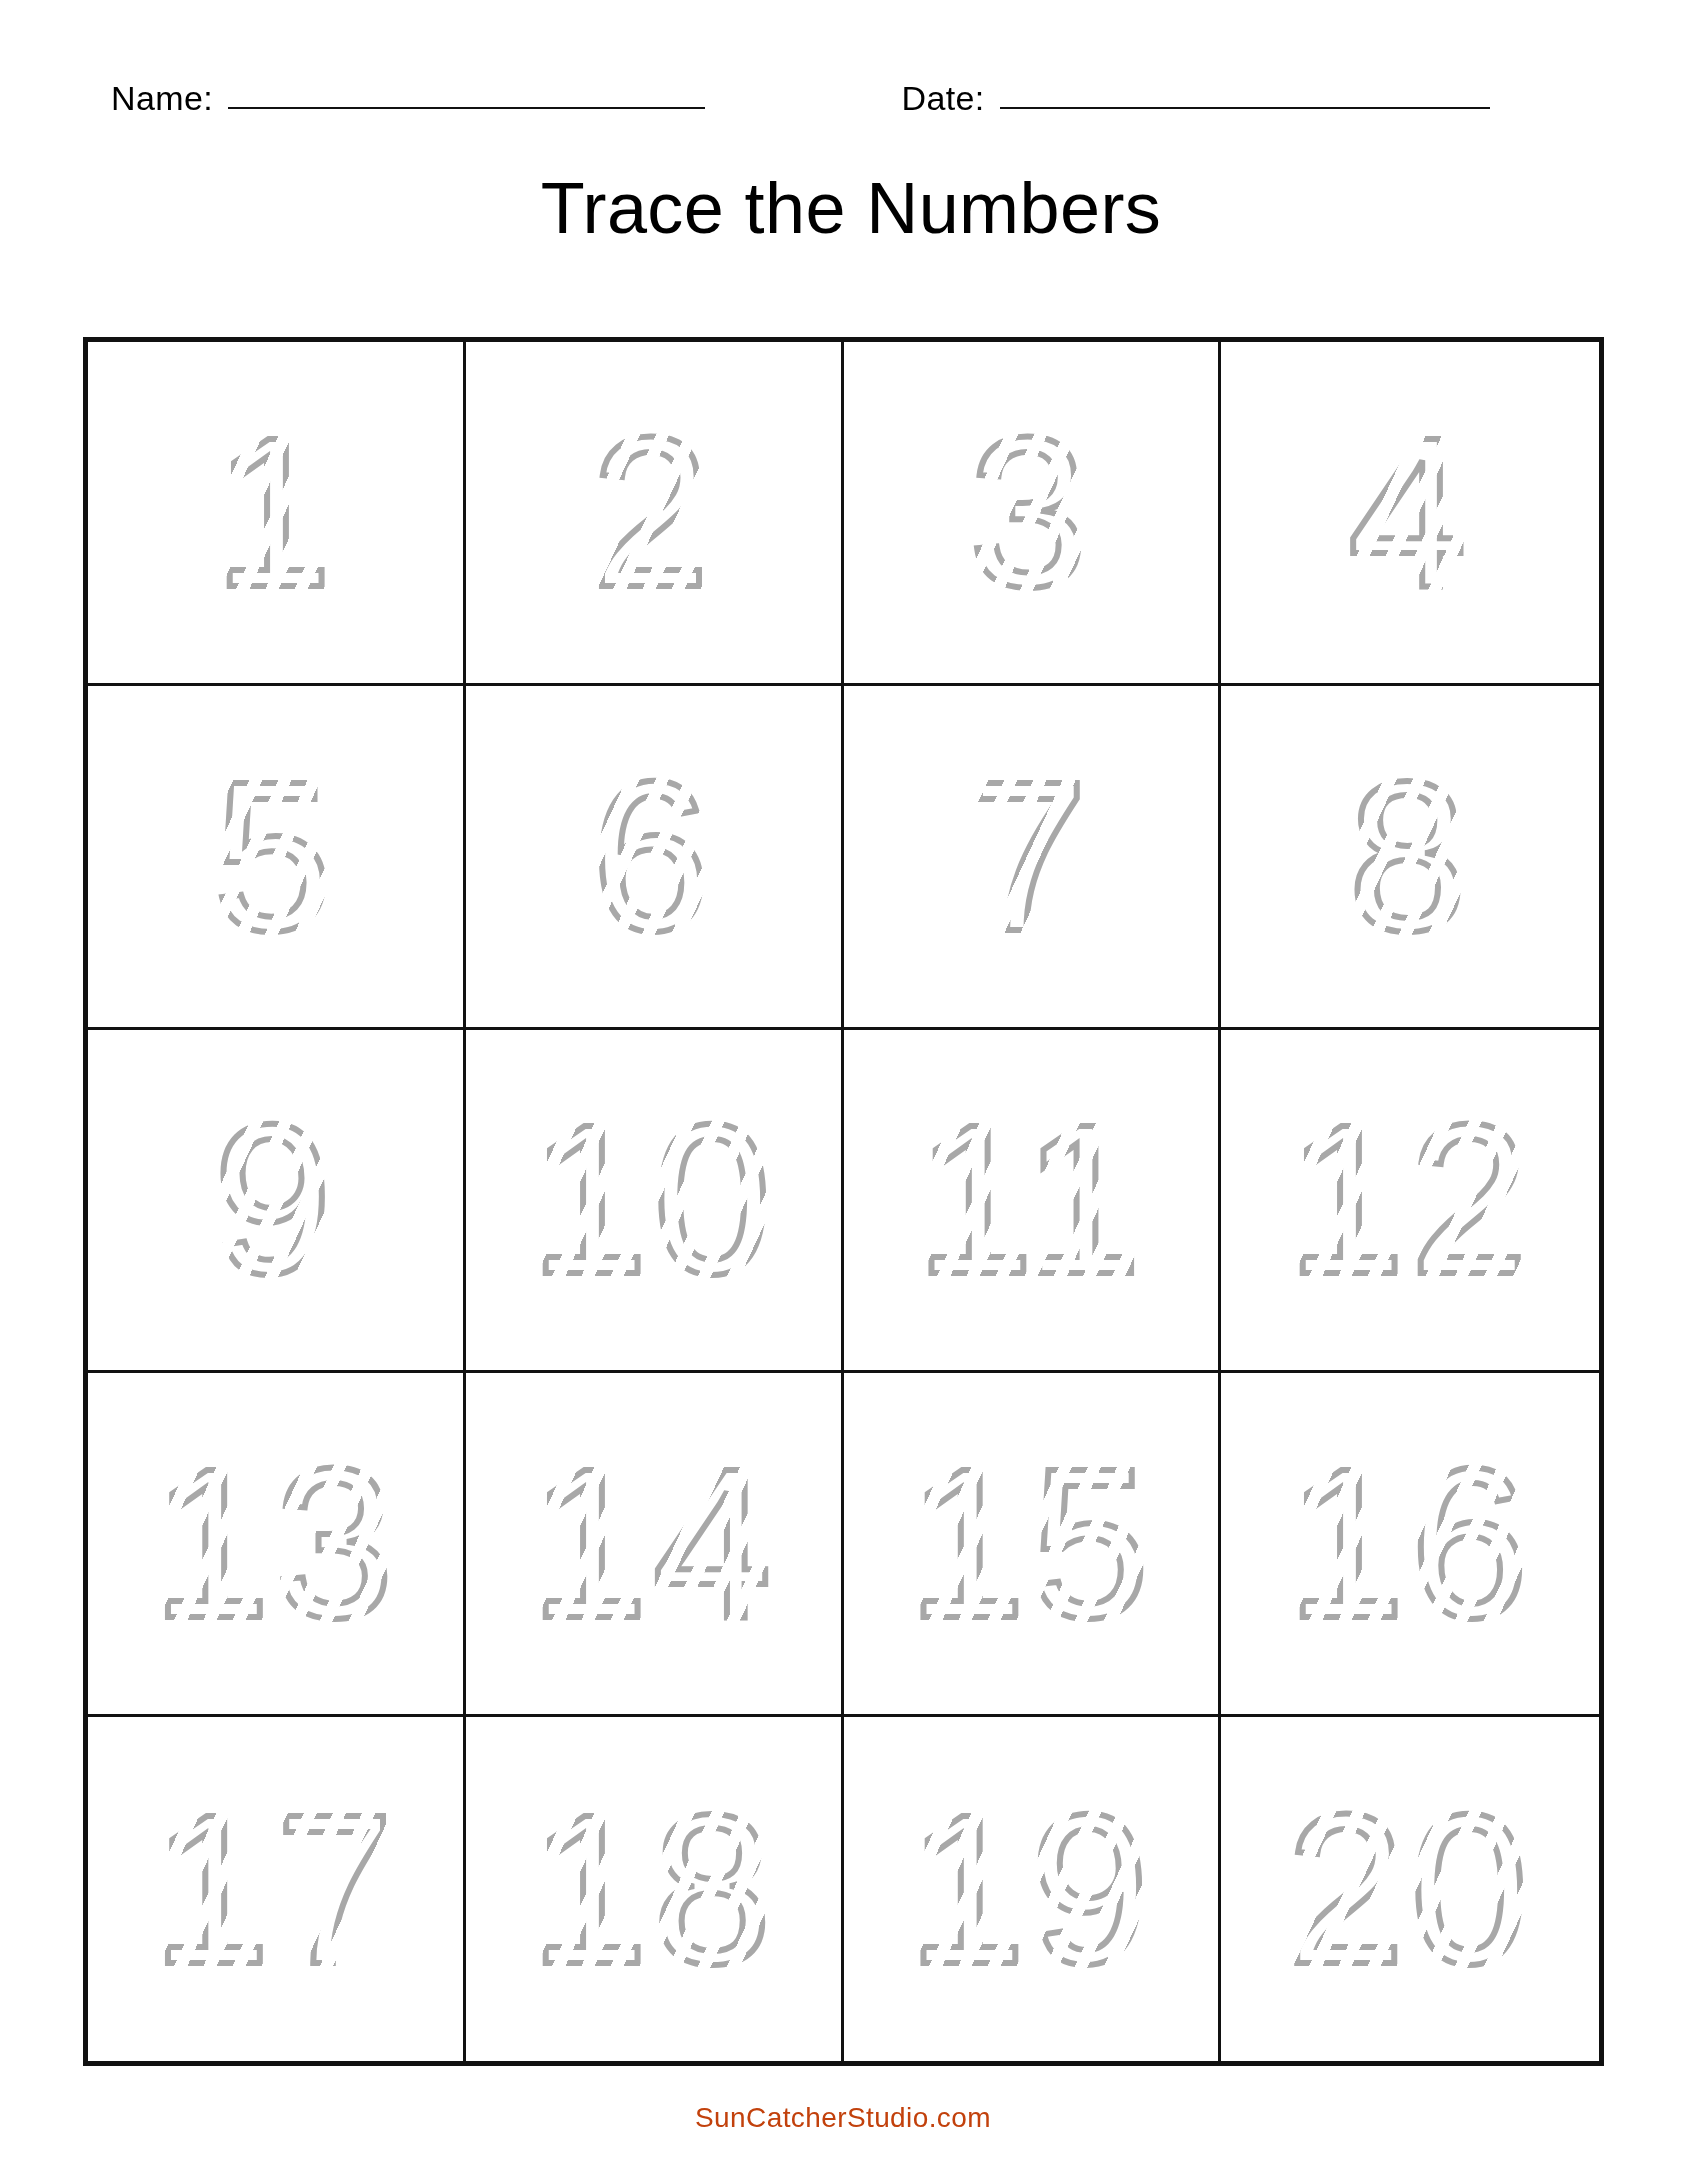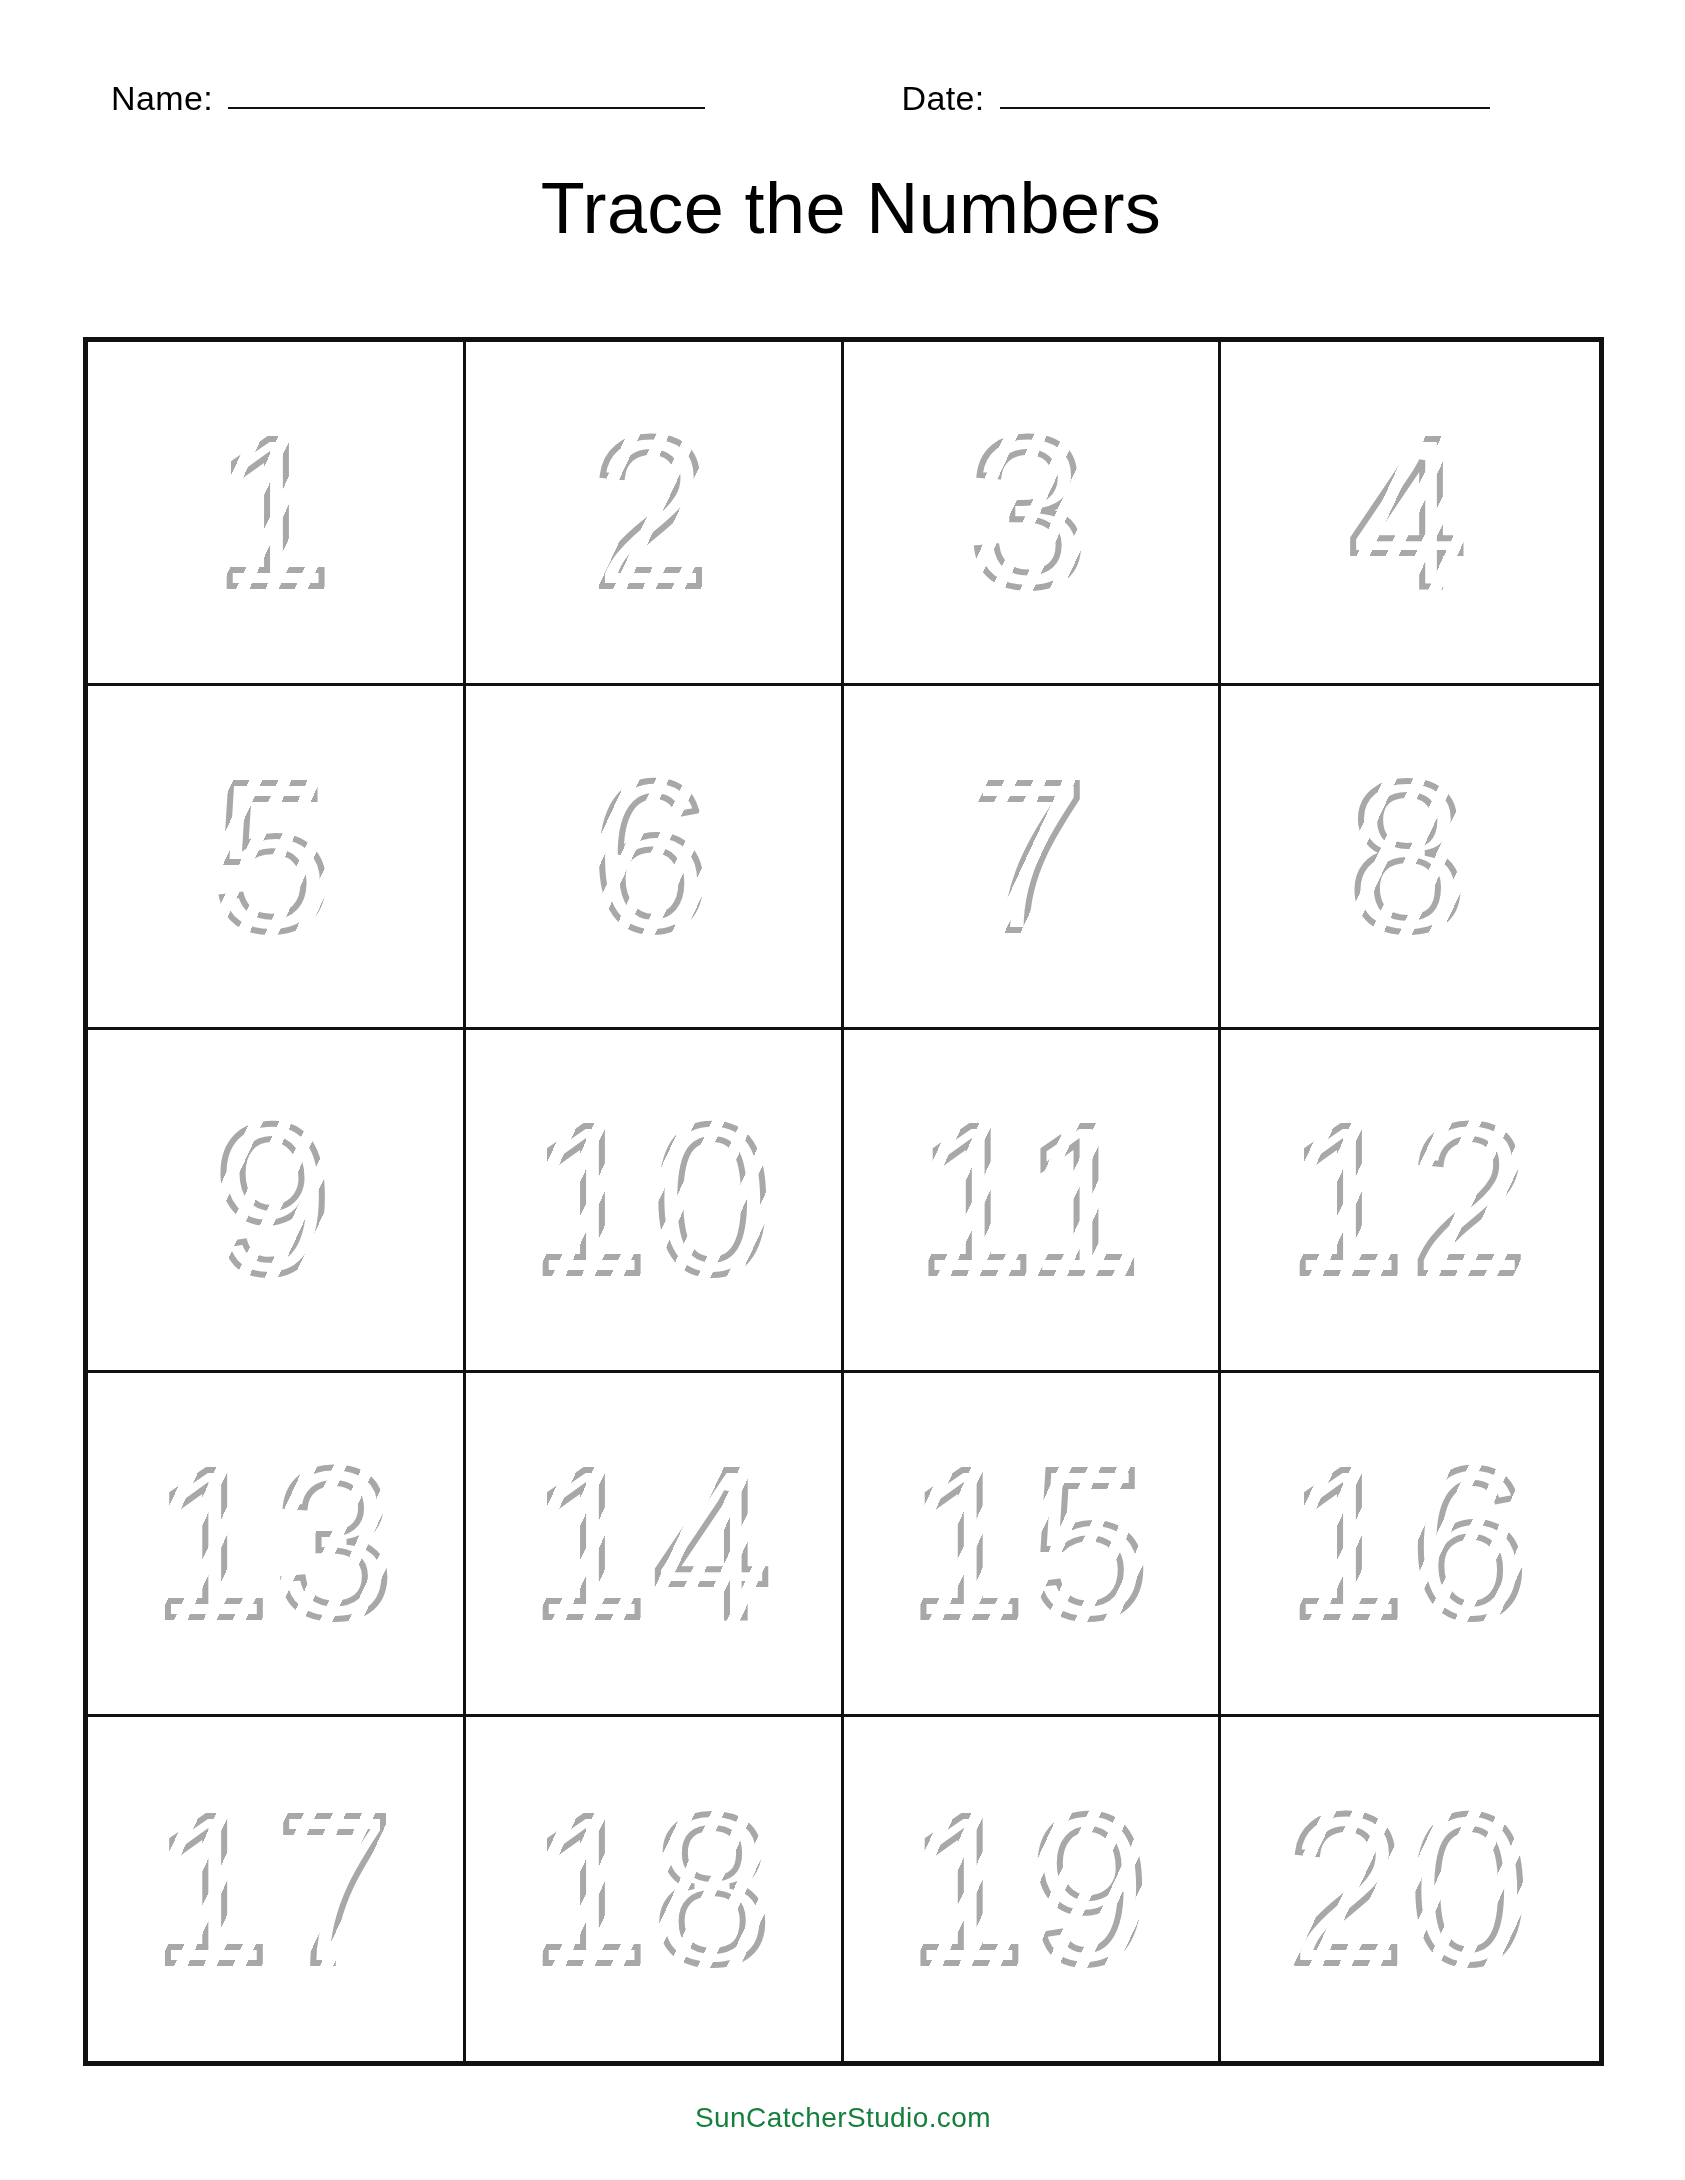--- a/index.html
+++ b/index.html
@@ -125,21 +125,21 @@
   }
 
   
   .footer {
     position: absolute;
     top: 2102px;
     left: 0;
     width: 1686px;
     text-align: center;
     font-size: 28px;
-    color: #15803d;
+    color: #c2410c;
     letter-spacing: 0.4px;
   }
 </style>
 </head>
 <body>
 
 <div class="page">
 
   <div class="header-row">
     <div class="field field-name">

